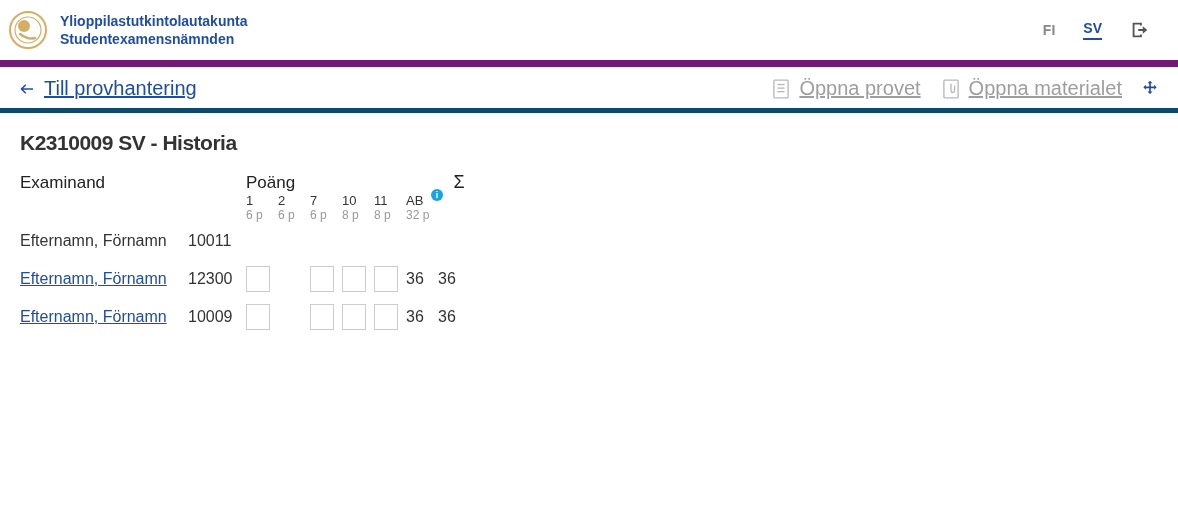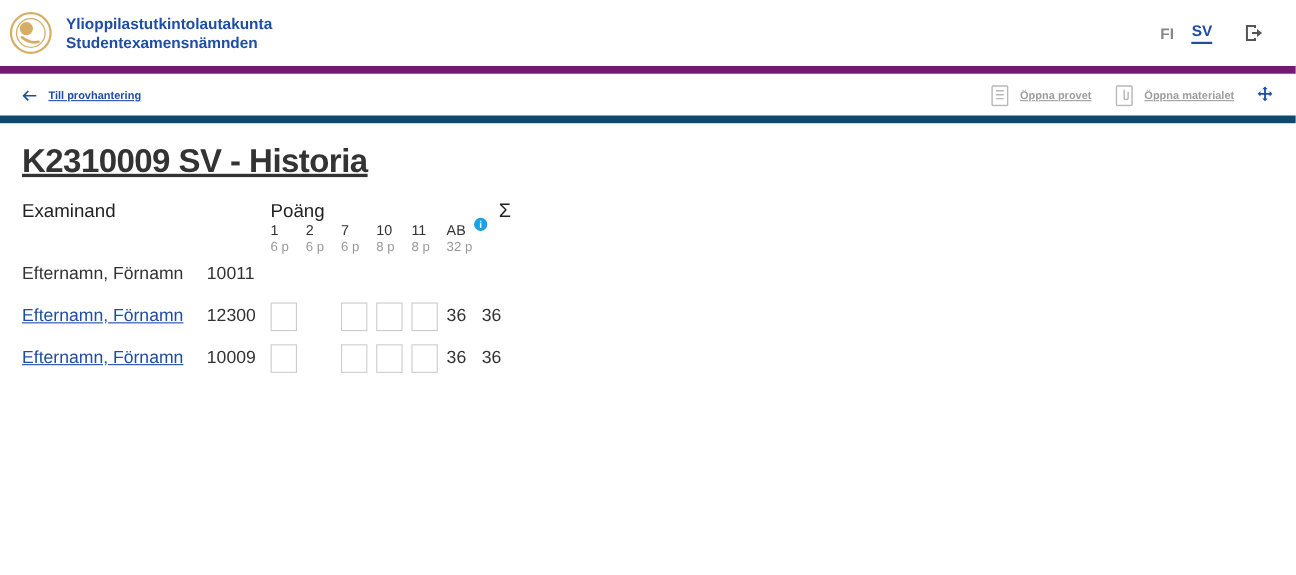--- a/index.html
+++ b/index.html
@@ -20,64 +20,62 @@
       border-bottom: 7px solid #701a75;
     }
     .logo {
       width: 40px; height: 40px;
       display: flex; align-items: center; justify-content: center;
       margin-right: 12px;
     }
     .org-text { color: #1f4da5; font-weight: 600; line-height: 1.3; }
     .org-line { font-size: 14px; white-space: nowrap; }
     .spacer { flex: 1 1 auto; }
-    .lang { display: flex; gap: 16px; font-size: 14px; font-weight: 600; align-items: center; justify-content: flex-end; }
+    .lang { display: flex; gap: 28px; font-size: 14px; font-weight: 600; align-items: center; justify-content: flex-end; }
     .lang-item { color: #1f4da5; cursor: pointer; }
     .lang-item.active {
       color: #1f4da5;
       border-bottom: 2px solid #1f4da5;
       padding-bottom: 2px;
     }
     .lang-item.inactive { color: #888; }
     .logout {
       margin-left: 24px;
       width: 28px; height: 28px;
       display: flex; align-items: center; justify-content: center;
       cursor: pointer;
       color: #444;
     }
 
     
     .toolbar {
       display: flex;
       align-items: center;
       padding: 10px 18px 8px 18px;
-      border-bottom: 7px solid #0c4a6e;
-      font-size: 10px;
-      font-weight: bold;
+      border-bottom: 5px solid #0c4a6e;
+      font-size: 20px;
     }
     .back { display: flex; align-items: center; gap: 8px; color: #1f4da5; cursor: pointer; }
     .back-text { text-decoration: underline; }
     .toolbar .spacer {}
     .tool-link {
       display: flex; align-items: center; gap: 8px;
       color: #9e9e9e; cursor: pointer; margin-left: 22px;
       text-decoration: underline;
     }
     .tool-icon { width: 18px; height: 20px; display: inline-flex; }
     .drag { margin-left: 18px; cursor: grab; color: #1f4da5; font-size: 20px; }
 
     
     .content { padding: 18px 20px; }
     h1.page-title {
-      font-size: 30px;
+      font-size: 21px;
       font-weight: 700;
       color: #333;
       letter-spacing: -0.5px;
-      text-decoration: underline;
     }
     .subtitle { margin-top: 18px; font-size: 17px; color: #333; }
 
     
     table.grades {
       margin-top: 17px;
       border-collapse: collapse;
       font-size: 16px;
     }
     table.grades th, table.grades td {

